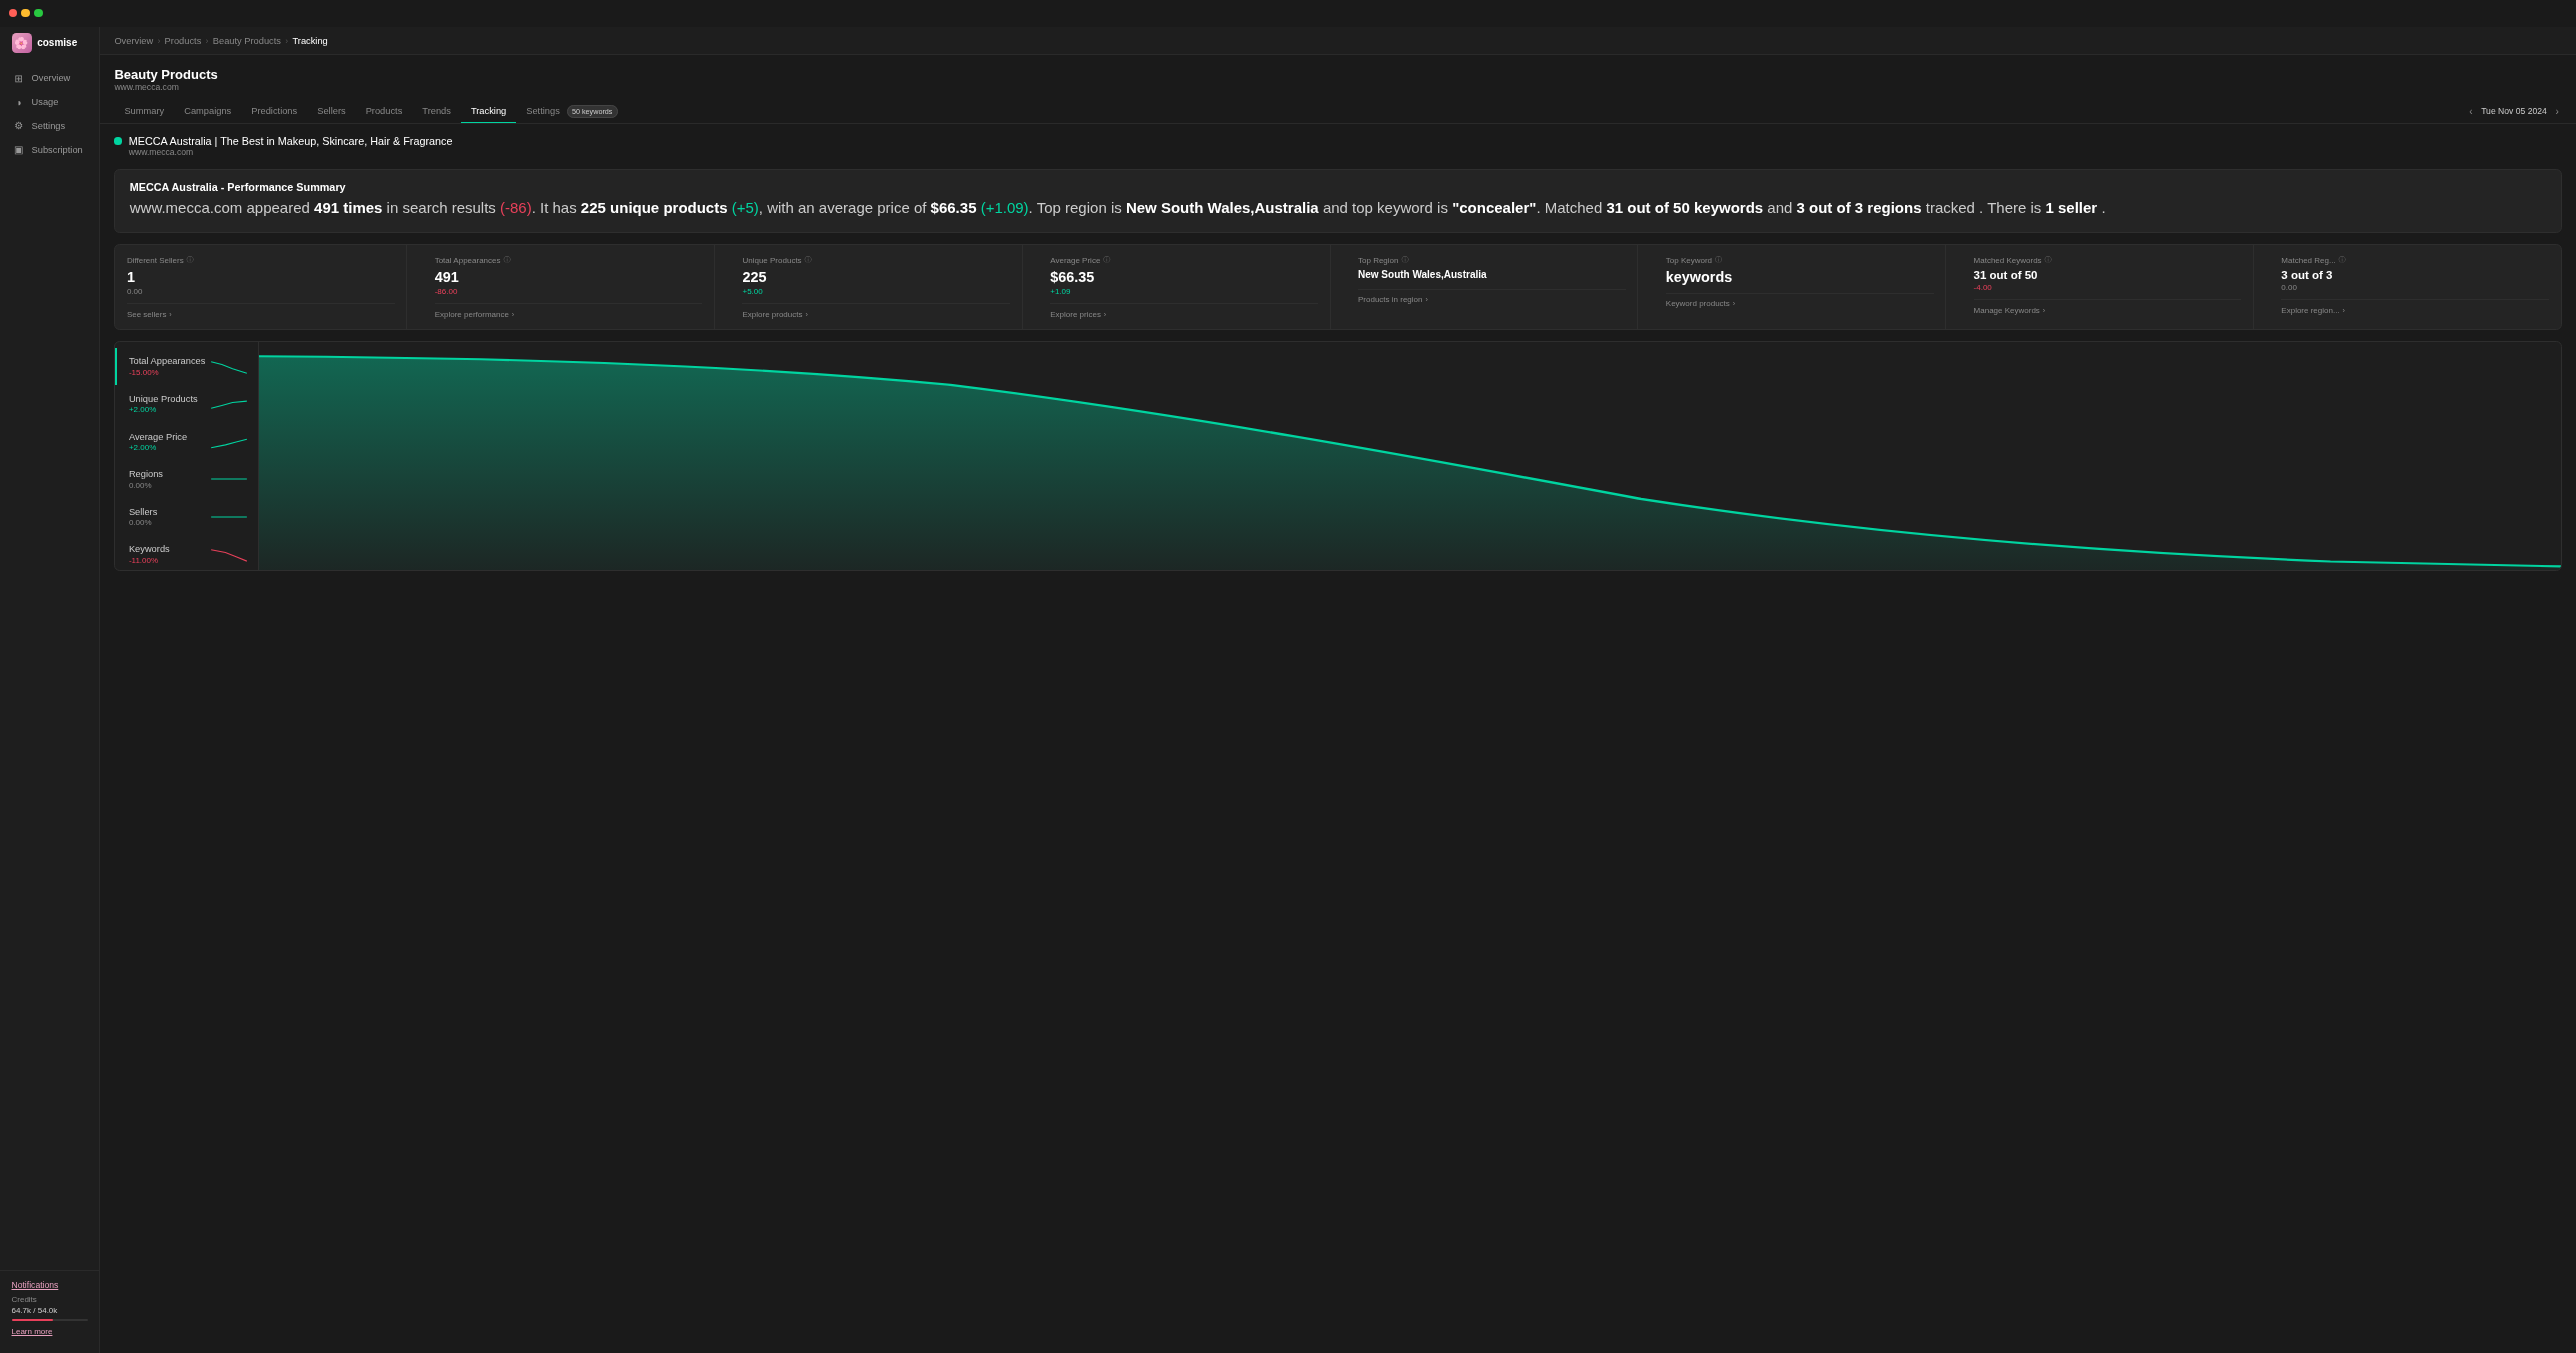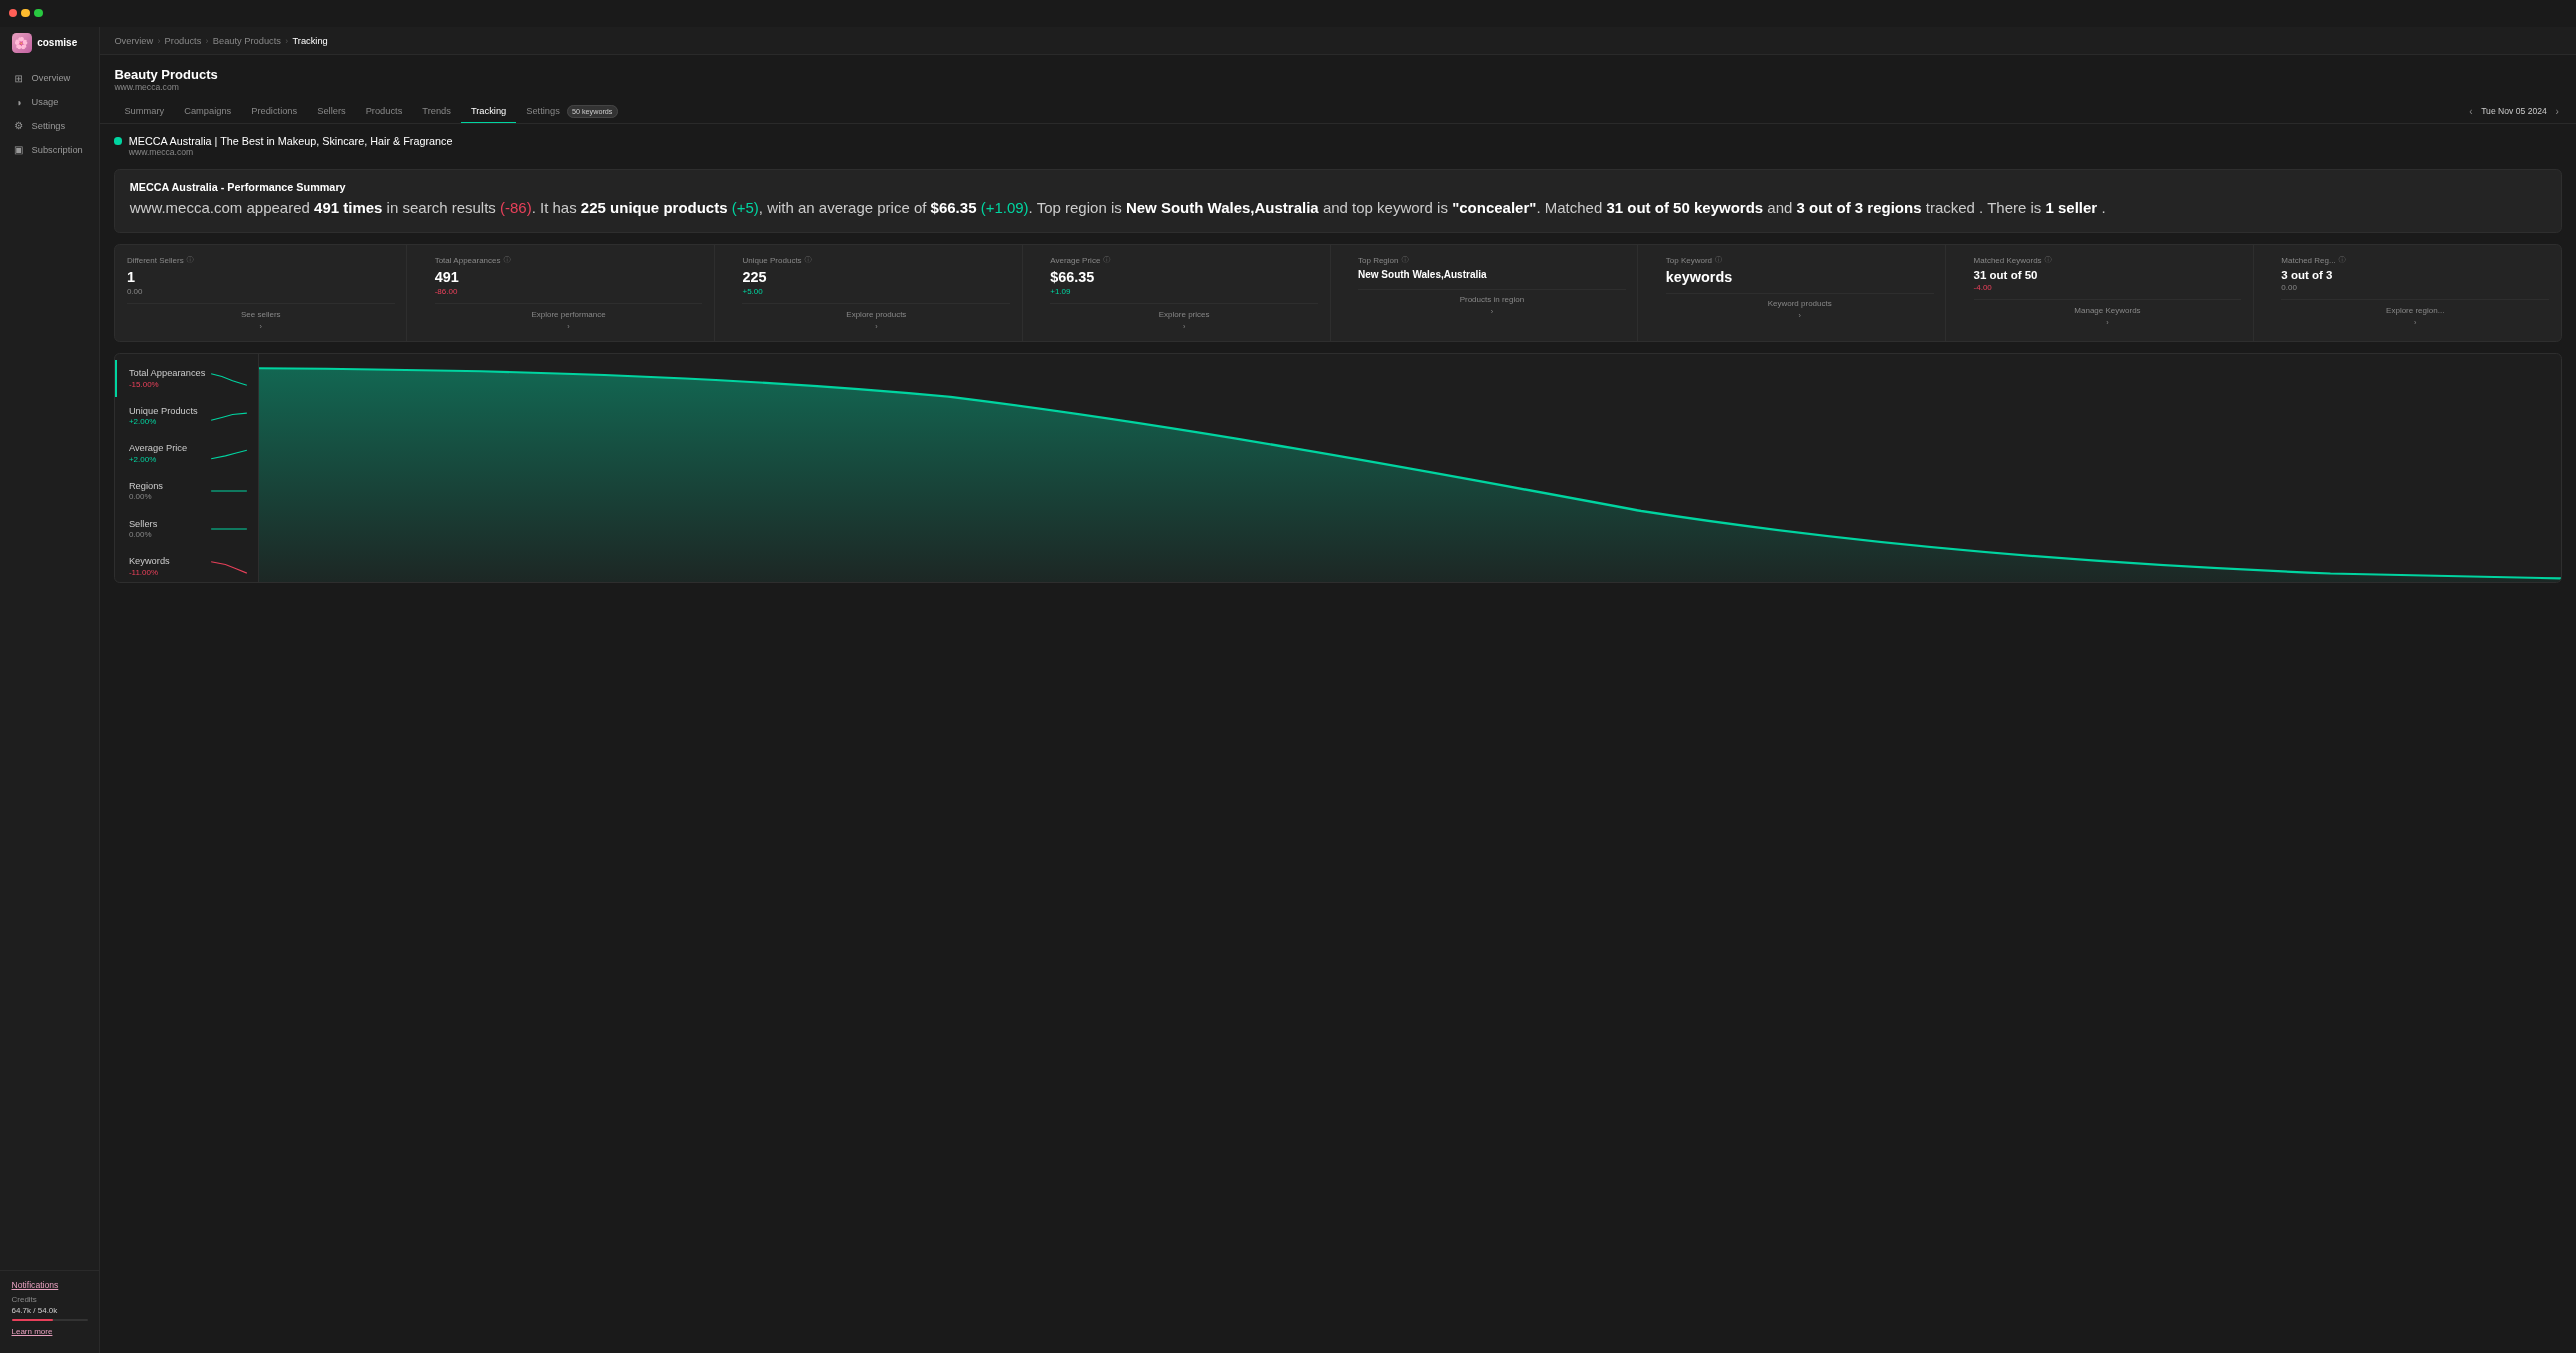--- a/index.html
+++ b/index.html
@@ -286,21 +286,20 @@
     .metric-link {
       display: flex;
       align-items: center;
       gap: 2.9px;
       color: #888;
       font-size: 8px;
       cursor: pointer;
       border-top: 0.7px solid #2e2e2e;
       padding-top: 5.7px;
       margin-top: 1.4px;
-      flex-direction: column;
     }
     .metric-link-arrow { font-size: 7.2px; }
 
     
     .chart-area {
       margin: 0 14.4px 11.5px;
       background: #1e1e1e;
       border: 0.7px solid #2e2e2e;
       border-radius: 5.7px;
       display: flex;

